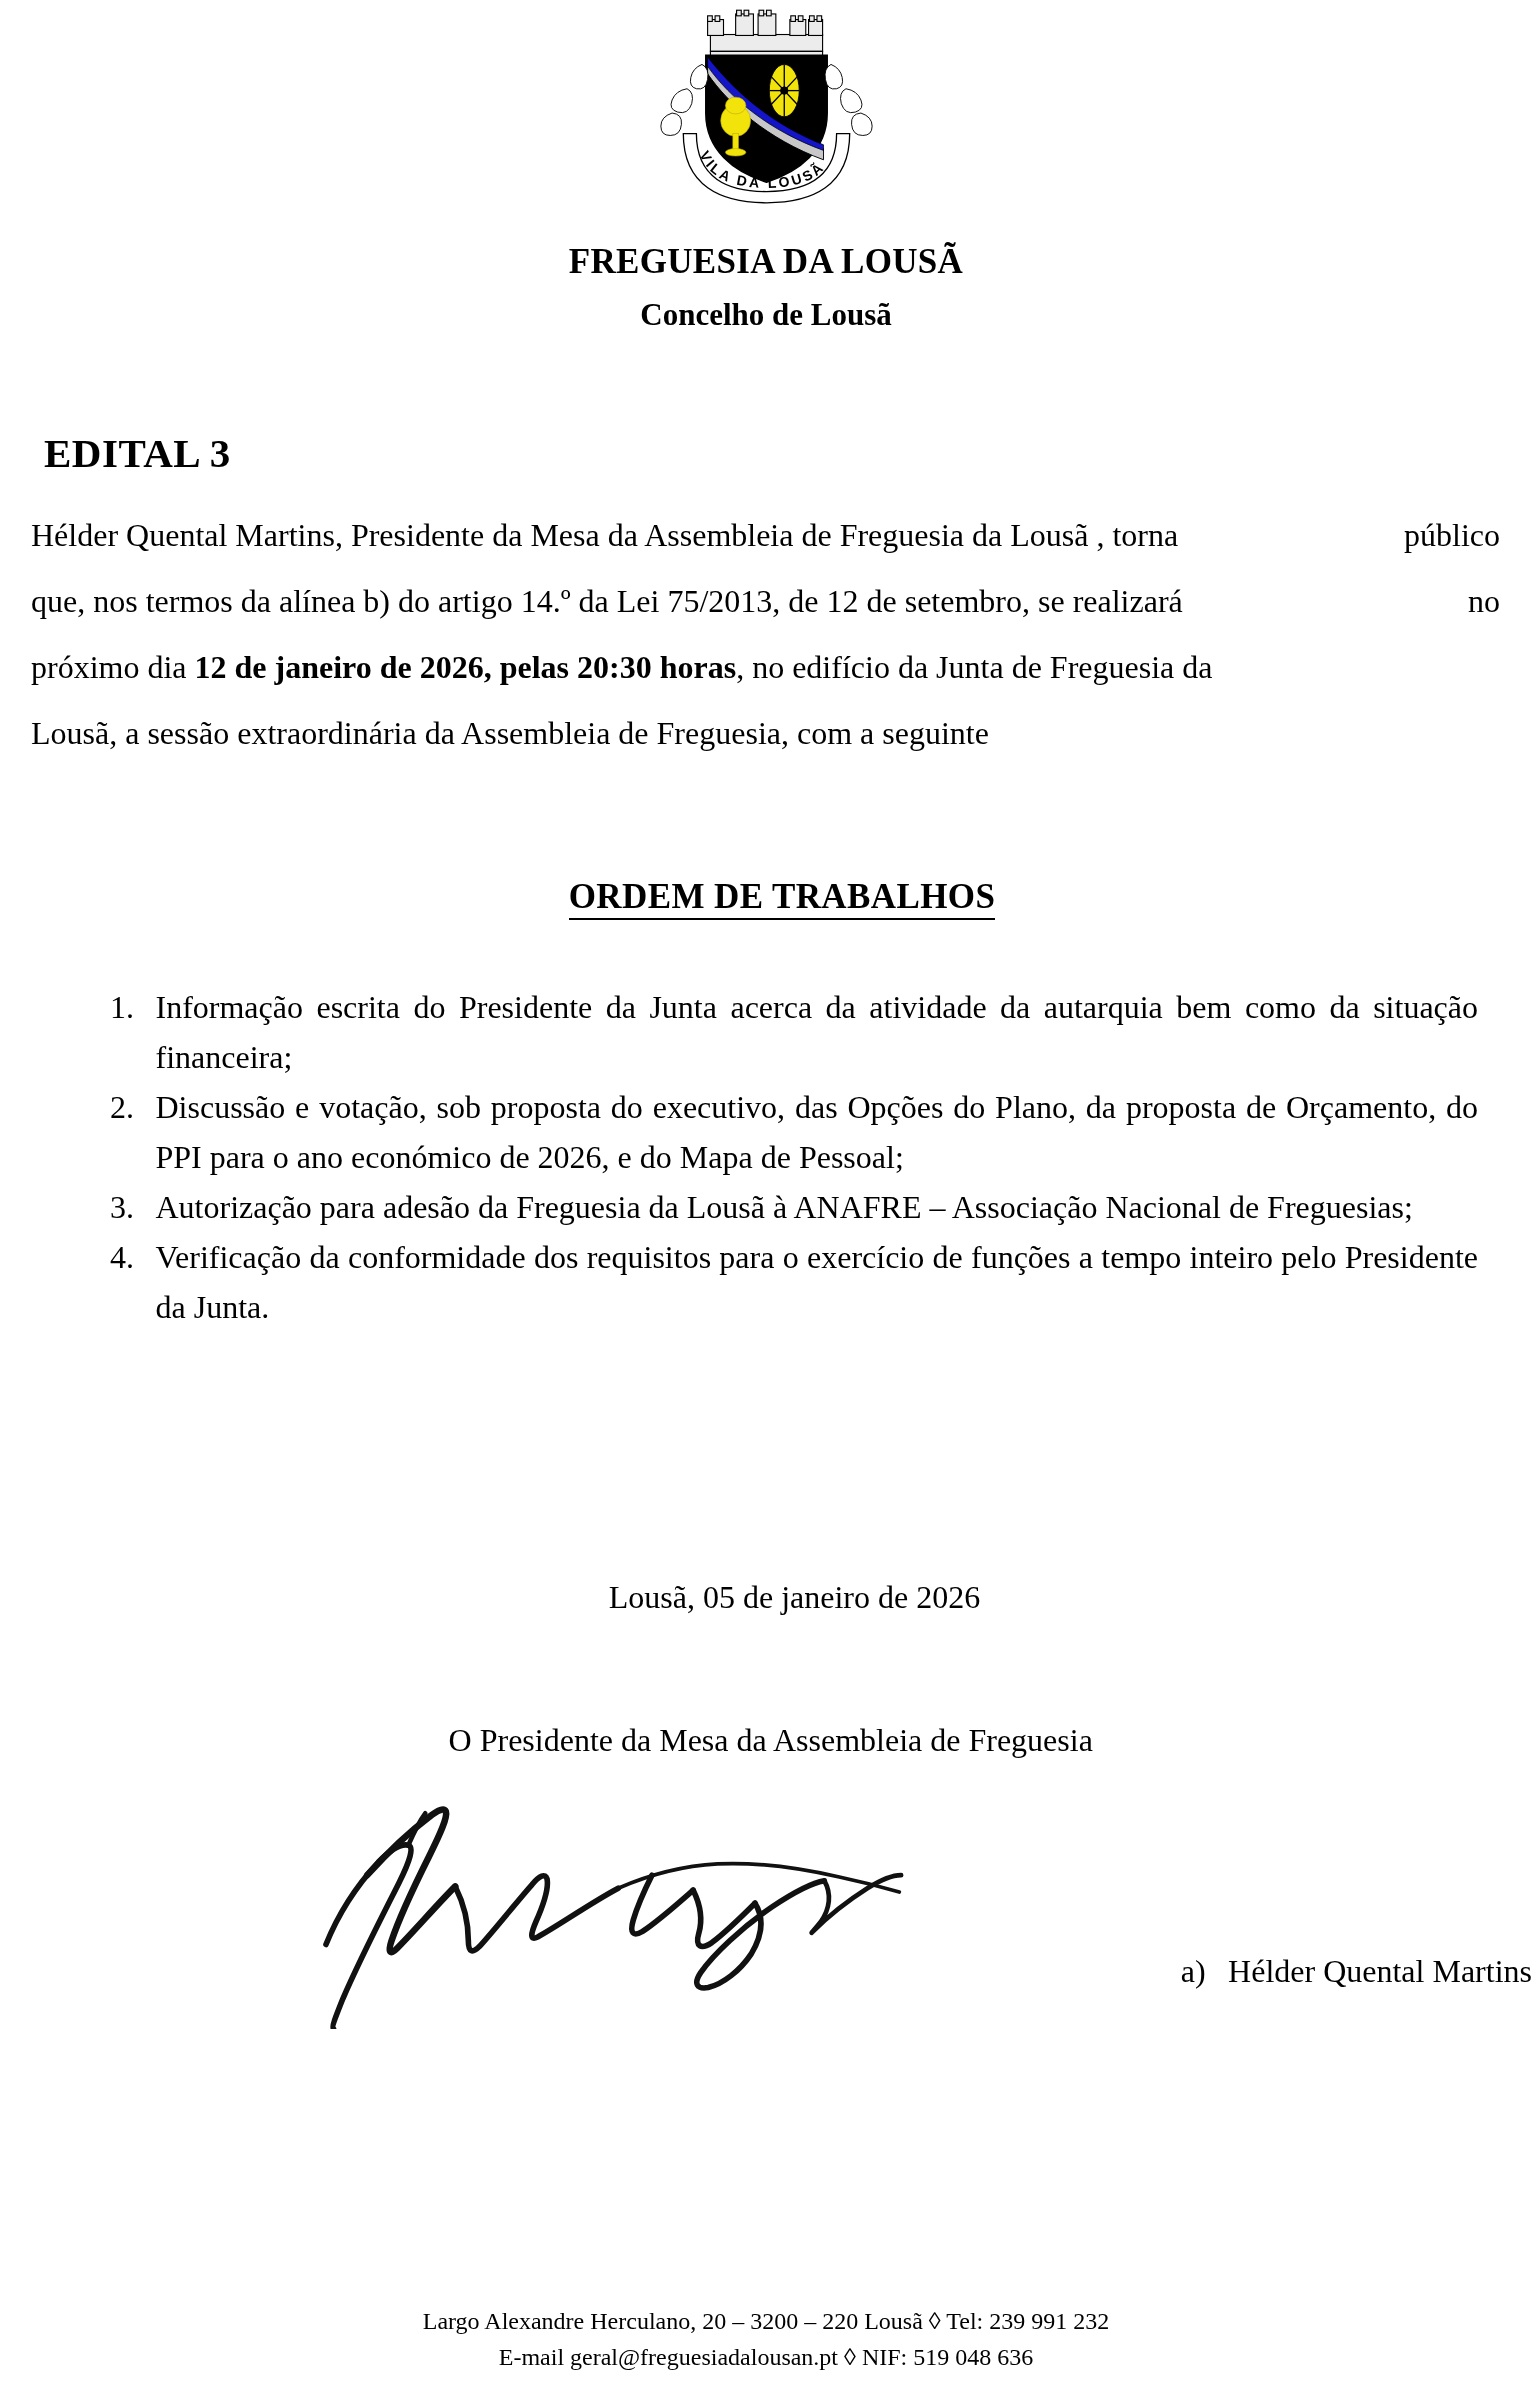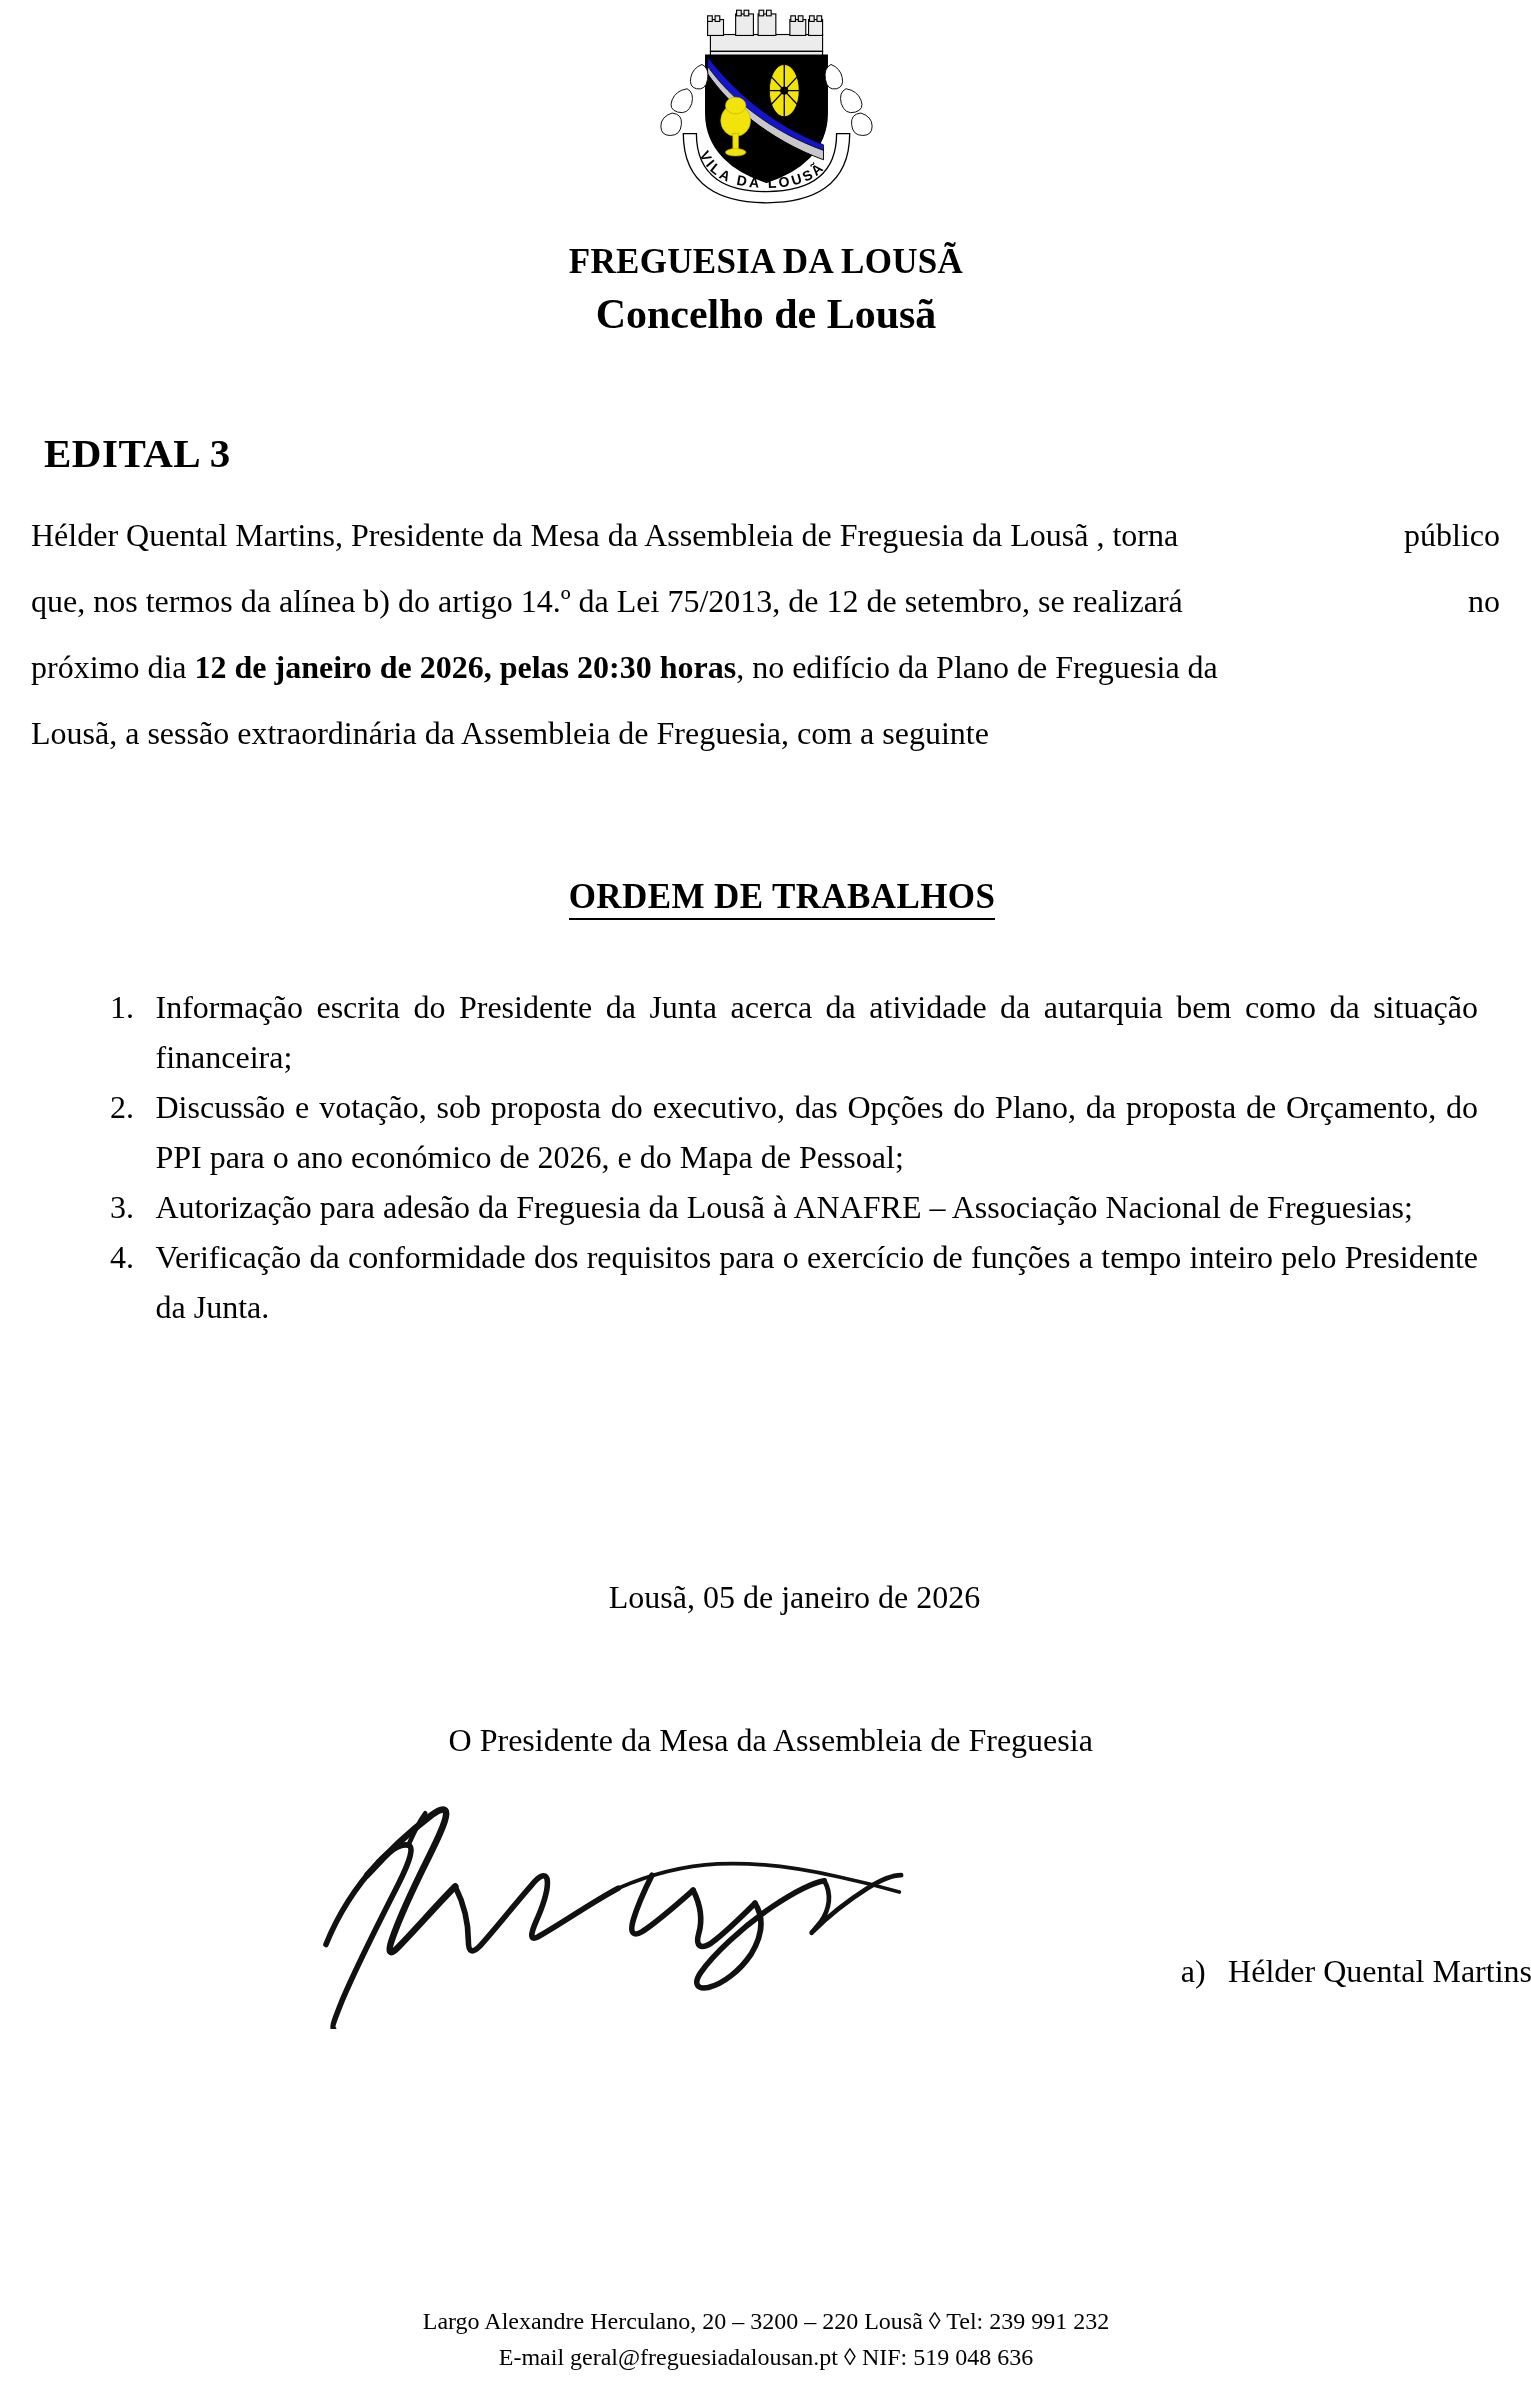--- a/index.html
+++ b/index.html
@@ -48,23 +48,23 @@
   }
   .org-name {
     font-weight: bold;
     font-size: 35px;
     letter-spacing: 0.3px;
     line-height: 1.15;
     white-space: nowrap;
   }
   .org-sub {
     font-weight: bold;
-    font-size: 42px;
+    font-size: 31px;
     line-height: 1.2;
-    margin-top: 7px;
+    margin-top: 14px;
     white-space: nowrap;
   }
 
   
   .doc-title {
     position: absolute;
     top: 429px;
     left: 0;
     width: 100%;
     font-weight: bold;
@@ -281,21 +281,21 @@
   <div class="body-block">
     <div class="body-line j">
       <span>Hélder Quental Martins, Presidente da Mesa da Assembleia de Freguesia da Lousã , torna</span>
       <span>público</span>
     </div>
     <div class="body-line j">
       <span>que, nos termos da alínea b) do artigo 14.º da Lei 75/2013, de 12 de setembro, se realizará</span>
       <span>no</span>
     </div>
     <div class="body-line">
-      <span>próximo dia </span><b class="strong">12 de janeiro de 2026, pelas 20:30 horas</b><span>, no edifício da Plano de Freguesia da</span>
+      <span>próximo dia </span><b class="strong">12 de janeiro de 2026, pelas 20:30 horas</b><span>, no edifício da Junta de Freguesia da</span>
     </div>
     <div class="body-line">Lousã, a sessão extraordinária da Assembleia de Freguesia, com a seguinte</div>
   </div>
 
   <div class="agenda-heading">
     <span>ORDEM DE TRABALHOS</span>
   </div>
 
   <div class="agenda-list">
     <div class="agenda-item">

